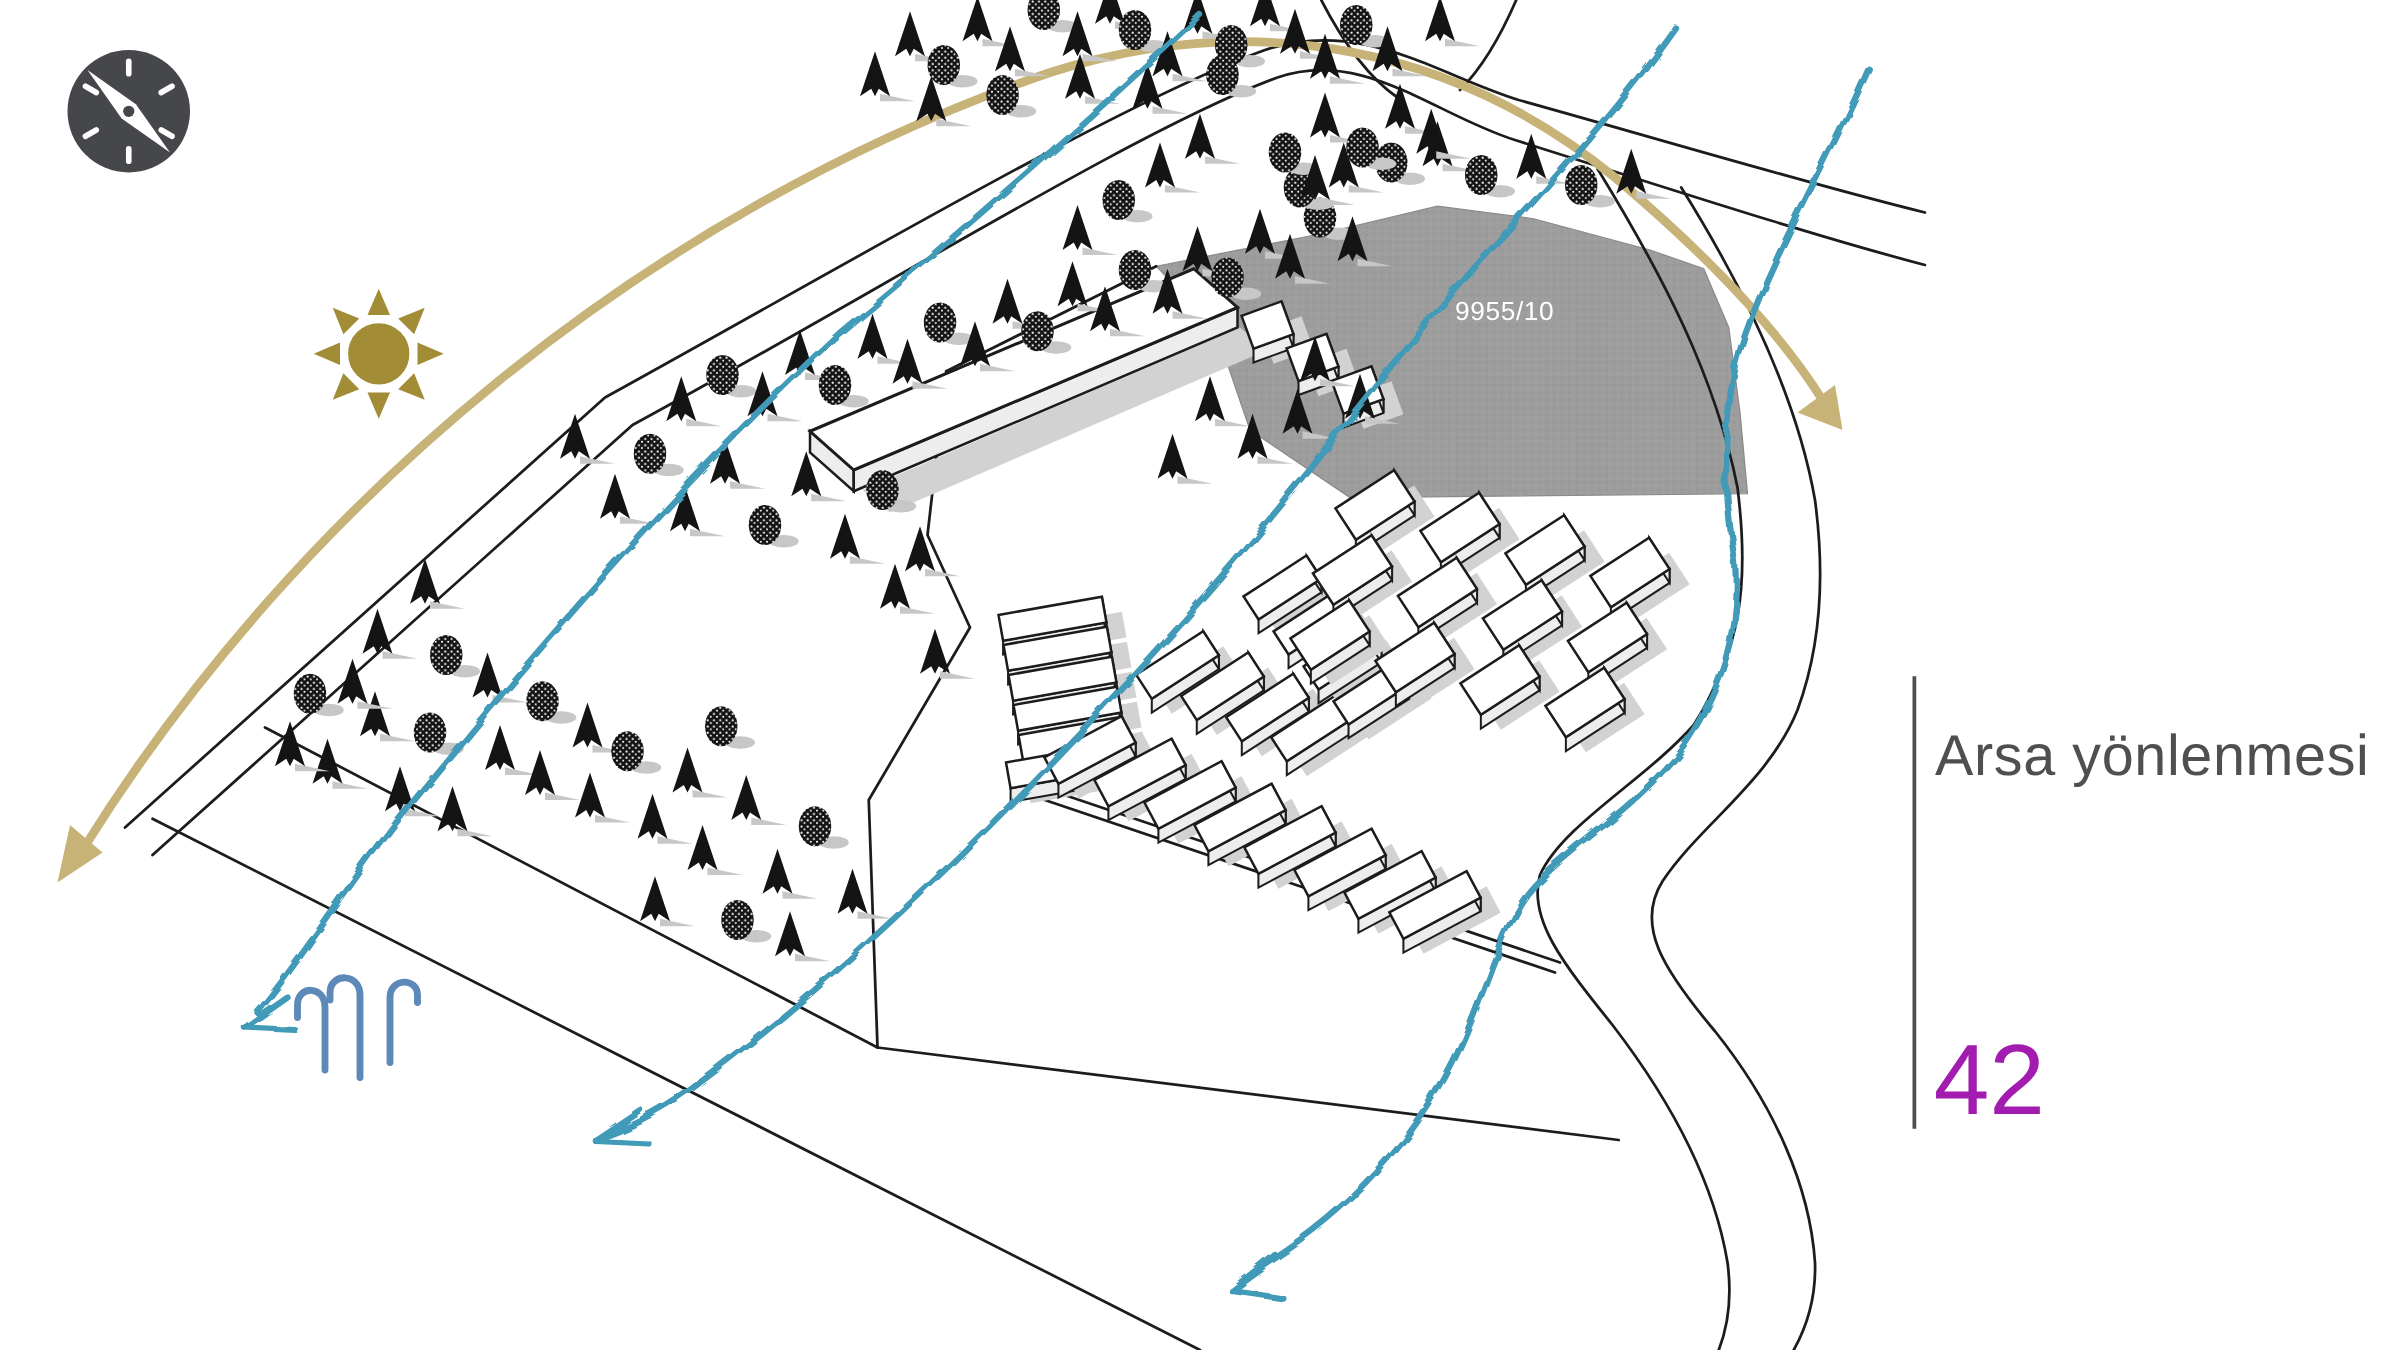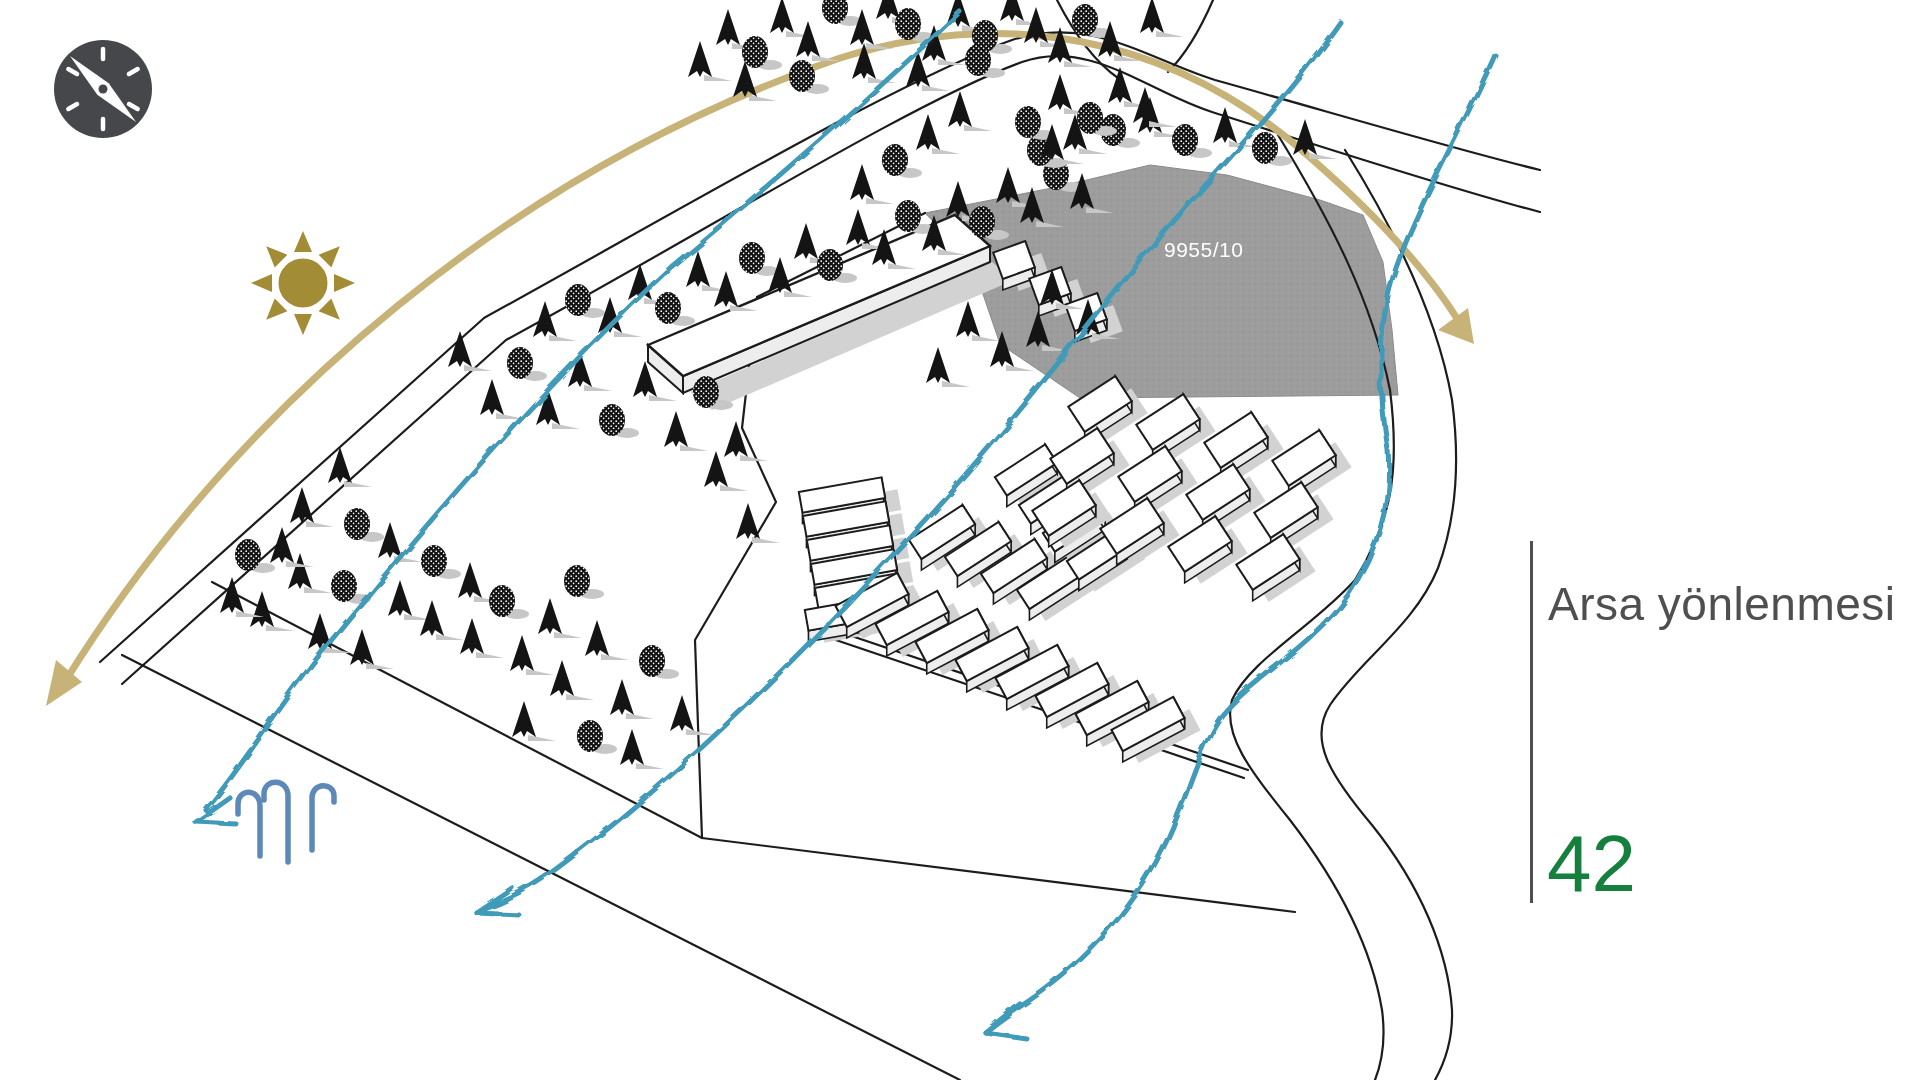--- a/index.html
+++ b/index.html
@@ -4,21 +4,21 @@
 <style>
   html,body{margin:0;padding:0;background:#ffffff;width:1920px;height:1080px;overflow:hidden;
     font-family:"Liberation Sans", sans-serif;}
   .stage{position:relative;width:1920px;height:1032px;background:#fff;}
   #map{position:absolute;left:0;top:0;width:1920px;height:1080px;}
   .parcel-label{position:absolute;left:1164px;top:238px;color:#ffffff;font-size:21px;
     letter-spacing:0.5px;font-weight:400;}
   .side-title{position:absolute;left:1548px;top:577px;color:#4f4f4f;font-size:46px;
     font-weight:300;letter-spacing:0.5px;white-space:nowrap;}
   .vrule{position:absolute;left:1530px;top:541px;width:3px;height:362px;background:#4f4f4f;}
-  .page-number{position:absolute;left:1547px;top:824px;color:#15803d;font-size:80px;
+  .page-number{position:absolute;left:1547px;top:824px;color:#a21caf;font-size:80px;
     font-weight:400;line-height:1;}
 </style>
 </head>
 <body>
 
 <div class="stage">
   <div id="map"><svg viewBox="0 0 1920 1080" width="1920" height="1080">
         <defs>
           <pattern id="stip" width="5" height="5" patternUnits="userSpaceOnUse">
             <rect width="5" height="5" fill="#141414"></rect>

